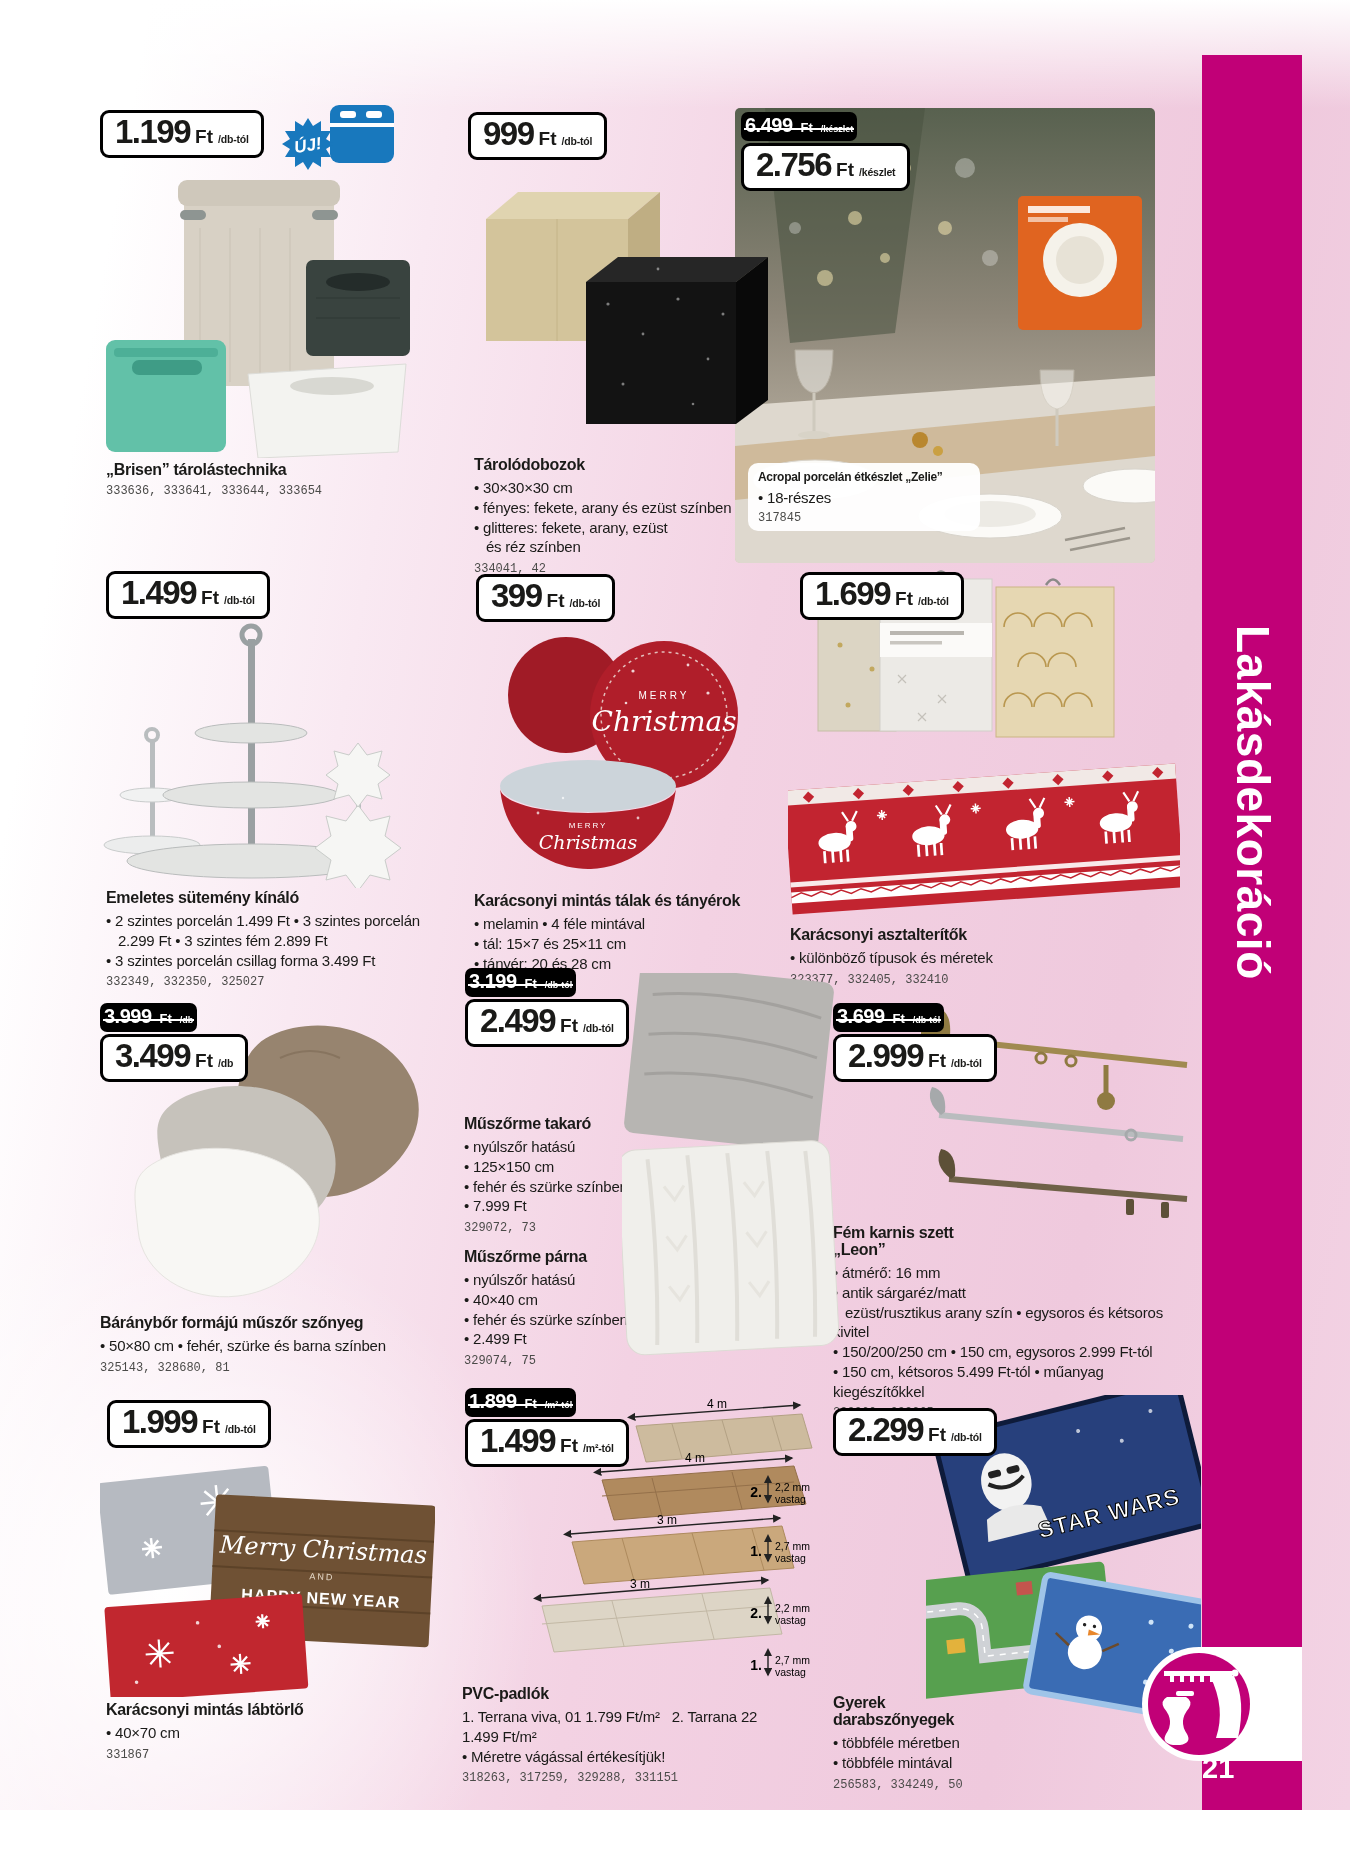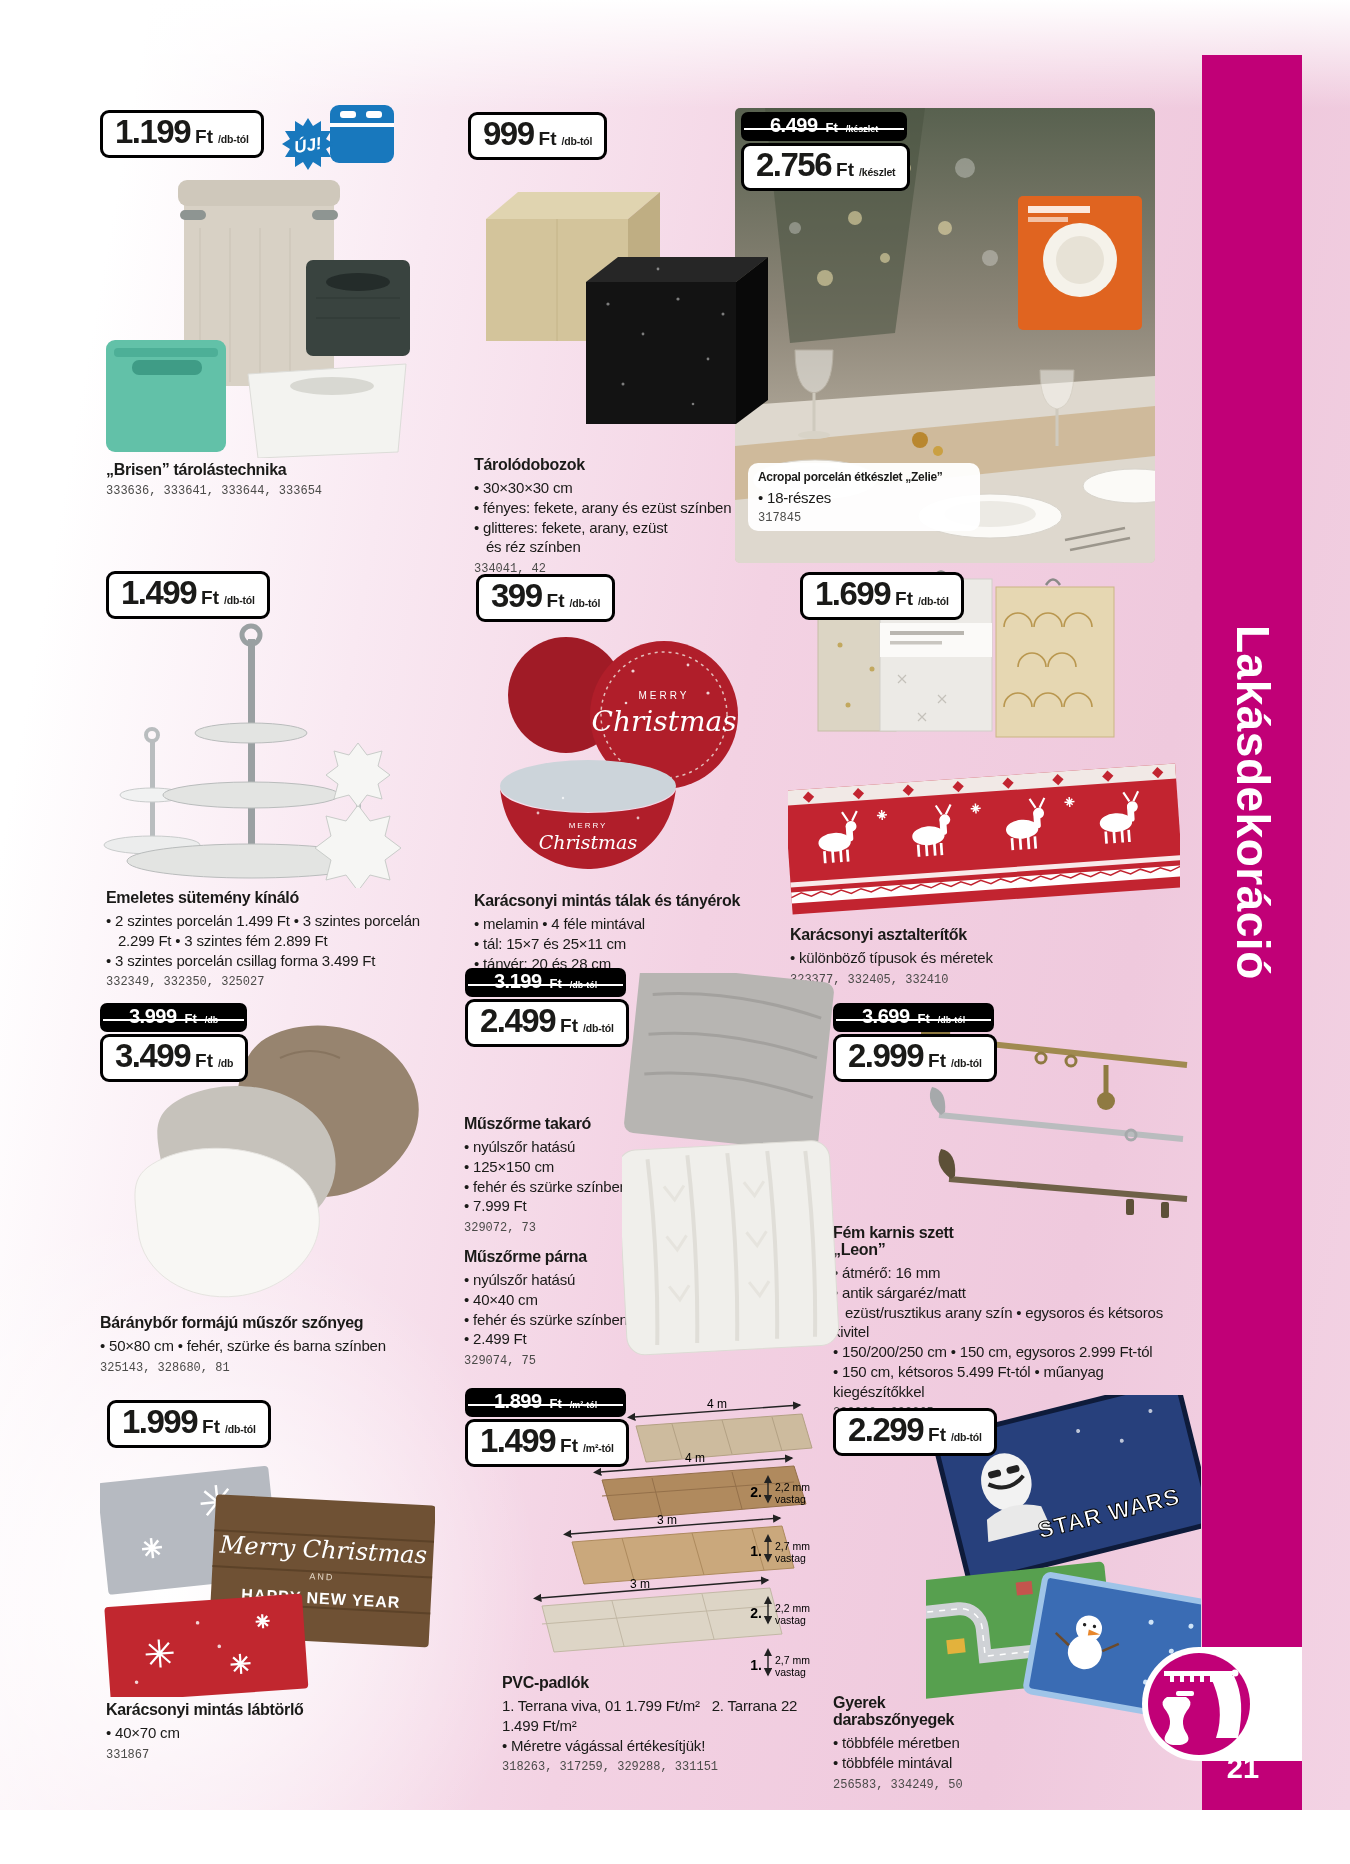--- a/index.html
+++ b/index.html
@@ -11,41 +11,41 @@
       background:radial-gradient(ellipse 40% 30% at 12% 88%,#ffffff 0%,rgba(255,255,255,0) 70%),
                  linear-gradient(to bottom,#ffffff 0%,rgba(255,255,255,0) 6%);}
   .card{position:absolute;}
   .price-row{display:flex;gap:16px;align-items:flex-start;position:relative;z-index:3;}
   .price-stack{display:flex;flex-direction:column;align-items:flex-start;gap:2px;position:relative;z-index:3;}
   .price-box{border:3px solid #000;border-radius:9px;background:#fff;padding:1px 12px 5px;
       display:inline-flex;align-items:baseline;gap:5px;white-space:nowrap;}
   .p-amt{font-size:33px;font-weight:700;letter-spacing:-1.5px;line-height:1.08;}
   .p-cur{font-size:19px;font-weight:700;}
   .p-unit{font-size:10.5px;font-weight:700;letter-spacing:-.2px;}
-  .old-price{background:#000;color:#fff;border-radius:7px;padding:2px 29px 4px;
+  .old-price{background:#000;color:#fff;border-radius:7px;padding:2px 4px 4px;
       display:inline-flex;align-items:baseline;gap:8px;position:relative;white-space:nowrap;}
   .old-price::after{content:"";position:absolute;left:3px;right:3px;top:54%;height:2.5px;background:#fff;}
   .op-amt{font-size:20px;font-weight:700;letter-spacing:-.5px;}
   .op-cur{font-size:13px;font-weight:700;}
   .op-unit{font-size:9px;font-weight:700;}
   .info{position:absolute;left:6px;}
   .title{font-size:16px;font-weight:700;line-height:1.06;letter-spacing:-.3px;margin:0 0 4px;}
   .bullet-line{font-size:15px;line-height:1.32;letter-spacing:-.2px;white-space:pre-wrap;}
   .articles{font-size:12px;color:#4b4b49;margin-top:5px;font-family:Liberation Mono, monospace;}
   .art{position:absolute;z-index:1;}
   .photo-tile{position:absolute;left:735px;top:108px;width:420px;height:455px;border-radius:5px;overflow:hidden;}
   .photo-info{position:absolute;left:13px;top:355px;width:212px;background:rgba(255,255,255,.95);
       border-radius:10px;padding:8px 10px 6px;z-index:4;}
   .sidebar{position:absolute;left:1202px;top:55px;width:100px;height:1755px;}
   .sidebar-text{writing-mode:vertical-rl;color:#fff;font-weight:700;font-size:46px;letter-spacing:.5px;
       padding-top:570px;padding-left:24px;white-space:nowrap;}
   .decor-badge{position:absolute;left:1142px;top:1647px;width:160px;height:114px;background:#fff;
       border-radius:57px 0 0 57px;z-index:2;}
   .decor-circle{position:absolute;left:6px;top:6px;width:102px;height:102px;border-radius:51px;}
-  .page-num{position:absolute;left:1202px;top:1752px;width:82px;text-align:center;color:#fff;
+  .page-num{position:absolute;left:1202px;top:1752px;width:82px;text-align:left;color:#fff;
       font-size:29px;font-weight:700;z-index:3;}
   svg{font-family:inherit;display:block;}
   .script{font-family:"DejaVu Serif","Liberation Serif",serif;font-style:italic;}
   .dnum{font-weight:700;font-size:14px;}
   .dlab{font-size:10.5px;}
   .dwid{font-size:12px;}
 </style>
 </head>
 <body>
 
@@ -608,21 +608,21 @@
         <text x="263" y="216" class="dlab">2,2 mm</text>
         <text x="263" y="228" class="dlab">vastag</text>
       </g>
       <g>
         <text x="250" y="274" text-anchor="end" class="dnum">1.</text>
         <line x1="256" y1="259" x2="256" y2="279" stroke="#222" stroke-width="1.4" marker-start="url(#ahr)" marker-end="url(#ah)"></line>
         <text x="263" y="268" class="dlab">2,7 mm</text>
         <text x="263" y="280" class="dlab">vastag</text>
       </g>
     </svg>
-    <div class="info" style="top:287px;width:330px;left:0;margin-left:40px;">
+    <div class="info" style="top:298px;width:330px;left:0;">
       <h3 class="title">PVC-padlók</h3>
       <div>
           <div class="bullet-line">1. Terrana viva, 01 1.799 Ft/m²   2. Tarrana 22 1.499 Ft/m²</div>
           <div class="bullet-line">• Méretre vágással értékesítjük!</div>
         </div>
       <div class="articles">318263, 317259, 329288, 331151</div>
     </div>
   </section>
 
   <section class="card" style="left:831px;top:1403px;width:350px;height:400px;">

